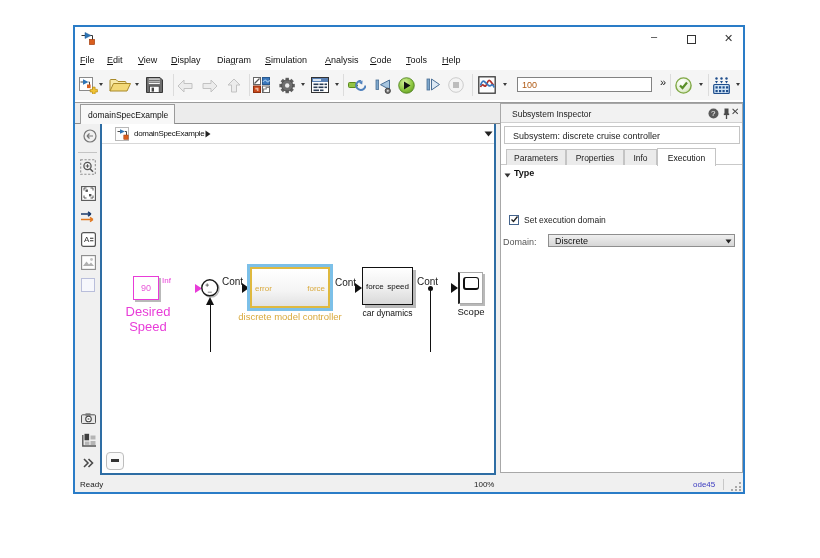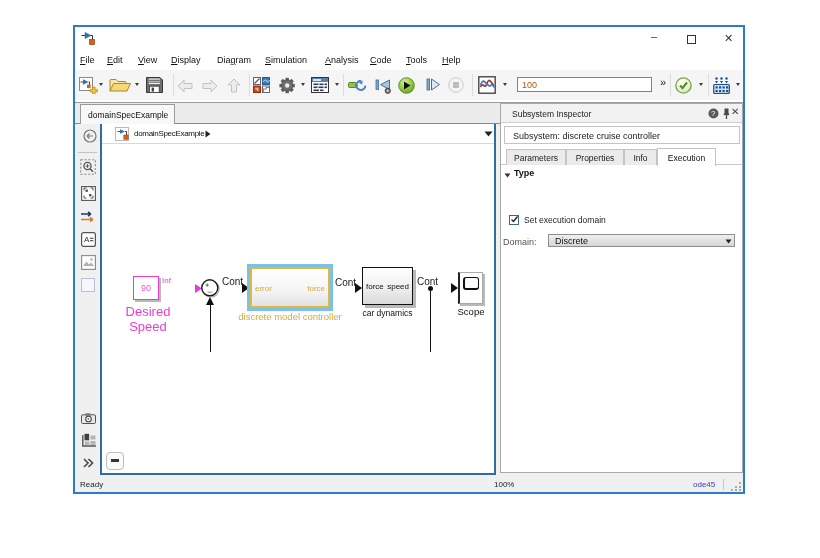--- a/index.html
+++ b/index.html
@@ -420,21 +420,21 @@
       <span class="abs" style="left:2px;top:133px;font-size:9px;color:#555;">Domain:</span>
       <div class="abs" style="left:47px;top:130px;width:187px;height:12.5px;border:1px solid #8e8e8e;background:linear-gradient(#efefef,#d6d6d6);">
         <span class="abs" style="left:6px;top:1px;font-size:9px;color:#111;">Discrete</span>
         <svg class="abs" style="left:176px;top:3.5px;" width="7" height="5" viewBox="0 0 7 5">
             <path d="M0.5 0.5 L3.5 4.5 L6.5 0.5 Z" fill="#222"></path>
           </svg>
       </div>
     </div>
     <div id="statusbar" class="abs">
       <span class="abs" style="left:5px;top:5px;">Ready</span>
-      <span class="abs" style="left:399px;top:5px;margin-left:20px;">100%</span>
+      <span class="abs" style="left:399px;top:5px;">100%</span>
       <span class="abs" style="left:618px;top:5px;color:#3b3bc0;">ode45</span>
       <span class="abs" style="left:648px;top:4px;width:1px;height:11px;background:#c8c8c8;"></span>
       <svg class="abs" style="left:656px;top:7px;" width="10" height="9" viewBox="0 0 10 9">
         <g fill="#a8a8a8">
             <rect x="8" y="0" width="2" height="2"></rect>
             <rect x="8" y="4" width="2" height="2"></rect>
             <rect x="4" y="4" width="2" height="2"></rect>
             <rect x="8" y="7" width="2" height="2"></rect>
             <rect x="4" y="7" width="2" height="2"></rect>
             <rect x="0" y="7" width="2" height="2"></rect>

